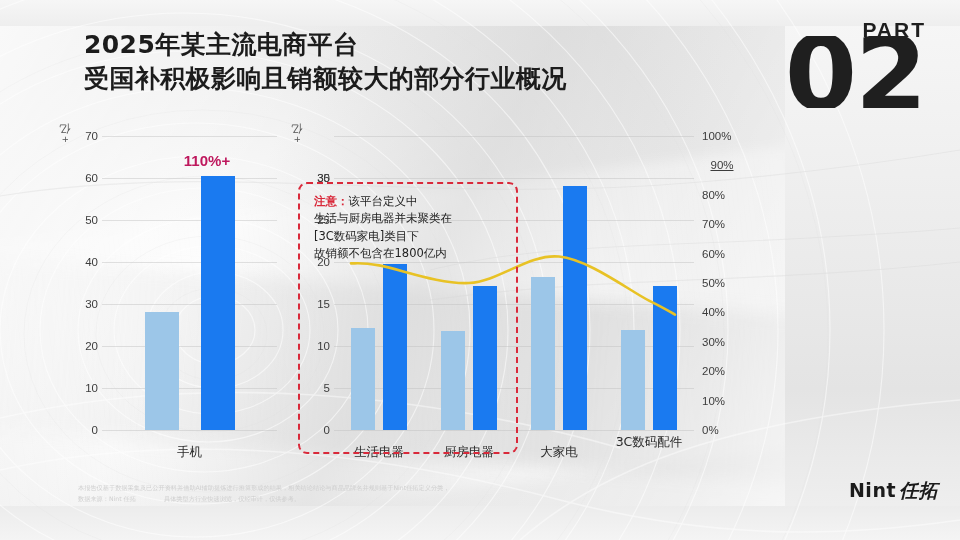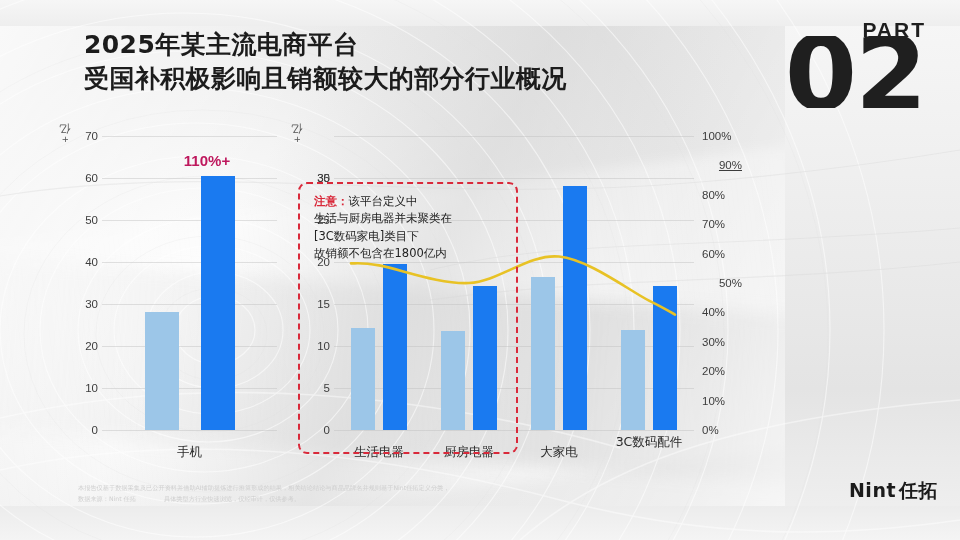--- a/index.html
+++ b/index.html
@@ -65,21 +65,21 @@
   .noteTxt{position:absolute;font-size:11.5px;line-height:1.5;color:#222;white-space:nowrap;
      font-family:"DejaVu Sans","Liberation Sans",sans-serif;}
   .noteTxt .hl{color:#d9293a;font-weight:bold;}
 
   
   .footer{position:absolute;left:78px;bottom:36px;font-size:6.2px;line-height:1.65;
      color:#cfcfcf;width:520px;font-family:"DejaVu Sans","Liberation Sans",sans-serif;}
   .footer .row2{margin-top:1px;}
   .logo{position:absolute;right:22px;bottom:36px;font-size:19px;font-weight:bold;color:#1b1b1b;
      letter-spacing:.5px;font-family:"DejaVu Sans","Liberation Sans",sans-serif;}
-  .logo .cn{margin-left:3px;}
+  .logo .cn{margin-left:3px;font-style:italic;}
 </style>
 </head>
 <body>
 
 <div class="bg">
   <div class="grad1"></div>
   <div class="sweep"></div>
   <div class="sweep2"></div>
   <div class="grad2"></div>
   <div class="rightpanel"></div>
@@ -183,25 +183,25 @@
       <div class="tick" style="left: 4px; width: 36px; top: 90px;">25</div>
       <div class="tick" style="left: 4px; width: 36px; top: 48px;">30</div>
       <div class="tick" style="left: 4px; width: 36px; top: 6px; margin-top: 42px;">35</div>
     </div>
   <div id="c2ticks2">
       <div class="tick" style="left: 412px; width: 40px; text-align: left; top: 300px;">0%</div>
       <div class="tick" style="left: 412px; width: 40px; text-align: left; top: 270.6px;">10%</div>
       <div class="tick" style="left: 412px; width: 40px; text-align: left; top: 241.2px;">20%</div>
       <div class="tick" style="left: 412px; width: 40px; text-align: left; top: 211.8px;">30%</div>
       <div class="tick" style="left: 412px; width: 40px; text-align: left; top: 182.4px;">40%</div>
-      <div class="tick" style="left: 412px; width: 40px; text-align: right; top: 153px;">50%</div>
+      <div class="tick" style="left: 412px; width: 40px; text-align: left; top: 153px;">50%</div>
       <div class="tick" style="left: 412px; width: 40px; text-align: left; top: 123.6px;">60%</div>
       <div class="tick" style="left: 412px; width: 40px; text-align: left; top: 94.2px;">70%</div>
       <div class="tick" style="left: 412px; width: 40px; text-align: left; top: 64.8px;">80%</div>
-      <div class="tick" style="left: 412px; width: 40px; text-align: right; top: 35.4px; text-decoration: underline;">90%</div>
+      <div class="tick" style="left: 412px; width: 40px; text-align: center; top: 35.4px; text-decoration: underline;">90%</div>
       <div class="tick" style="left: 412px; width: 40px; text-align: left; top: 6px;">100%</div>
     </div>
   <div id="c2grid">
       <div class="gl" style="left: 44px; width: 360px; top: 300px;"></div>
       <div class="gl" style="left: 44px; width: 360px; top: 258px;"></div>
       <div class="gl" style="left: 44px; width: 360px; top: 216px;"></div>
       <div class="gl" style="left: 44px; width: 360px; top: 174px;"></div>
       <div class="gl" style="left: 44px; width: 360px; top: 132px;"></div>
       <div class="gl" style="left: 44px; width: 360px; top: 90px;"></div>
       <div class="gl" style="left: 44px; width: 360px; top: 48px;"></div>

